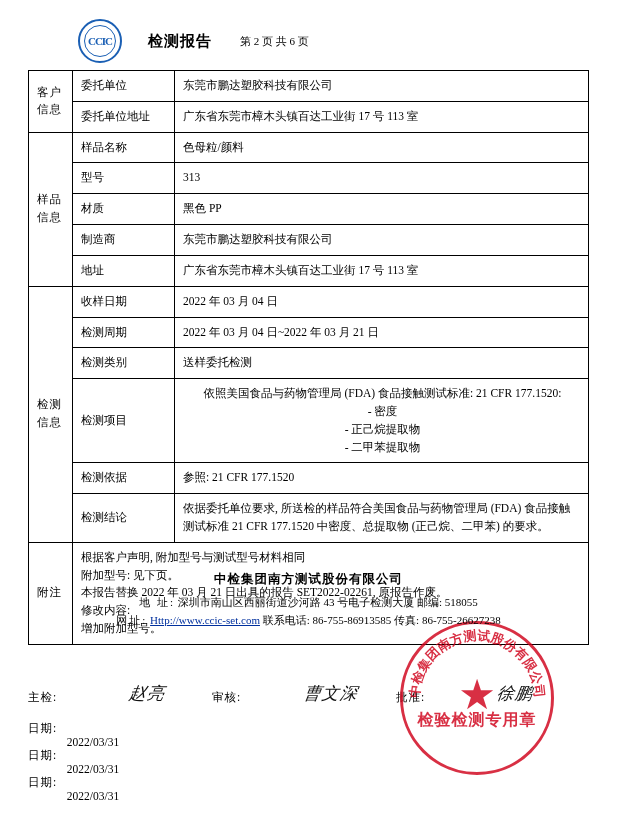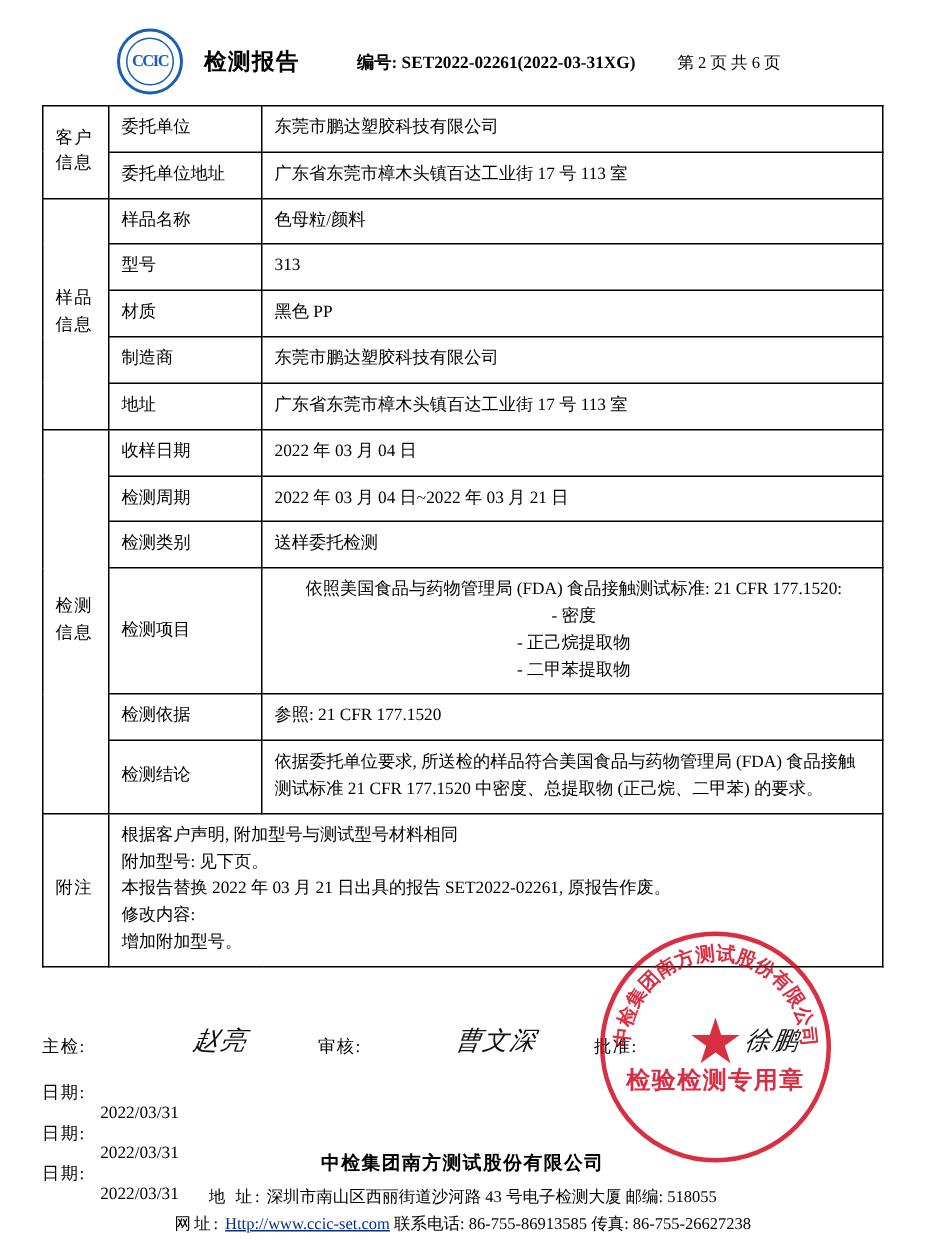--- a/index.html
+++ b/index.html
@@ -12,21 +12,21 @@
     background: #ffffff;
     font-family: "Liberation Serif", "DejaVu Serif", serif;
     color: #000;
     font-size: 11px;
     position: relative;
     overflow: hidden;
   }
   .page {
     position: relative;
     width: 617px;
-    height: 840px;
+    height: 644px;
     box-sizing: border-box;
     padding: 0 28px;
   }
 
   
   .header {
     display: flex;
     align-items: center;
     height: 58px;
     padding-top: 12px;
@@ -53,21 +53,21 @@
     text-align: center;
     font-size: 11px;
     font-weight: bold;
     color: #1a5fb4;
     letter-spacing: -1px;
     font-family: "Liberation Serif", serif;
   }
   .report-title {
     font-size: 15px;
     font-weight: bold;
-    margin-left: 14px;
+    margin-left: 26px;
     letter-spacing: 1px;
   }
   .report-no {
     font-size: 11.5px;
     font-weight: bold;
     margin-left: 38px;
     white-space: nowrap;
   }
   .page-no {
     font-size: 11px;
@@ -219,24 +219,20 @@
 <body>
 
 <div class="page">
 
   <div class="header">
     <div class="logo">
       <div class="inner"></div>
       <div class="cc">CCIC</div>
     </div>
     <div class="report-title">检测报告</div>
-    <div class="report-no">
-      <span>编号:</span>
-      <span>SET2022-02261(2022-03-31XG)</span>
-    </div>
     <div class="page-no">第 2 页 共 6 页</div>
   </div>
 
   <table class="main">
     <colgroup>
       <col style="width:44px">
       <col style="width:102px">
       <col>
     </colgroup>
     <tbody>

